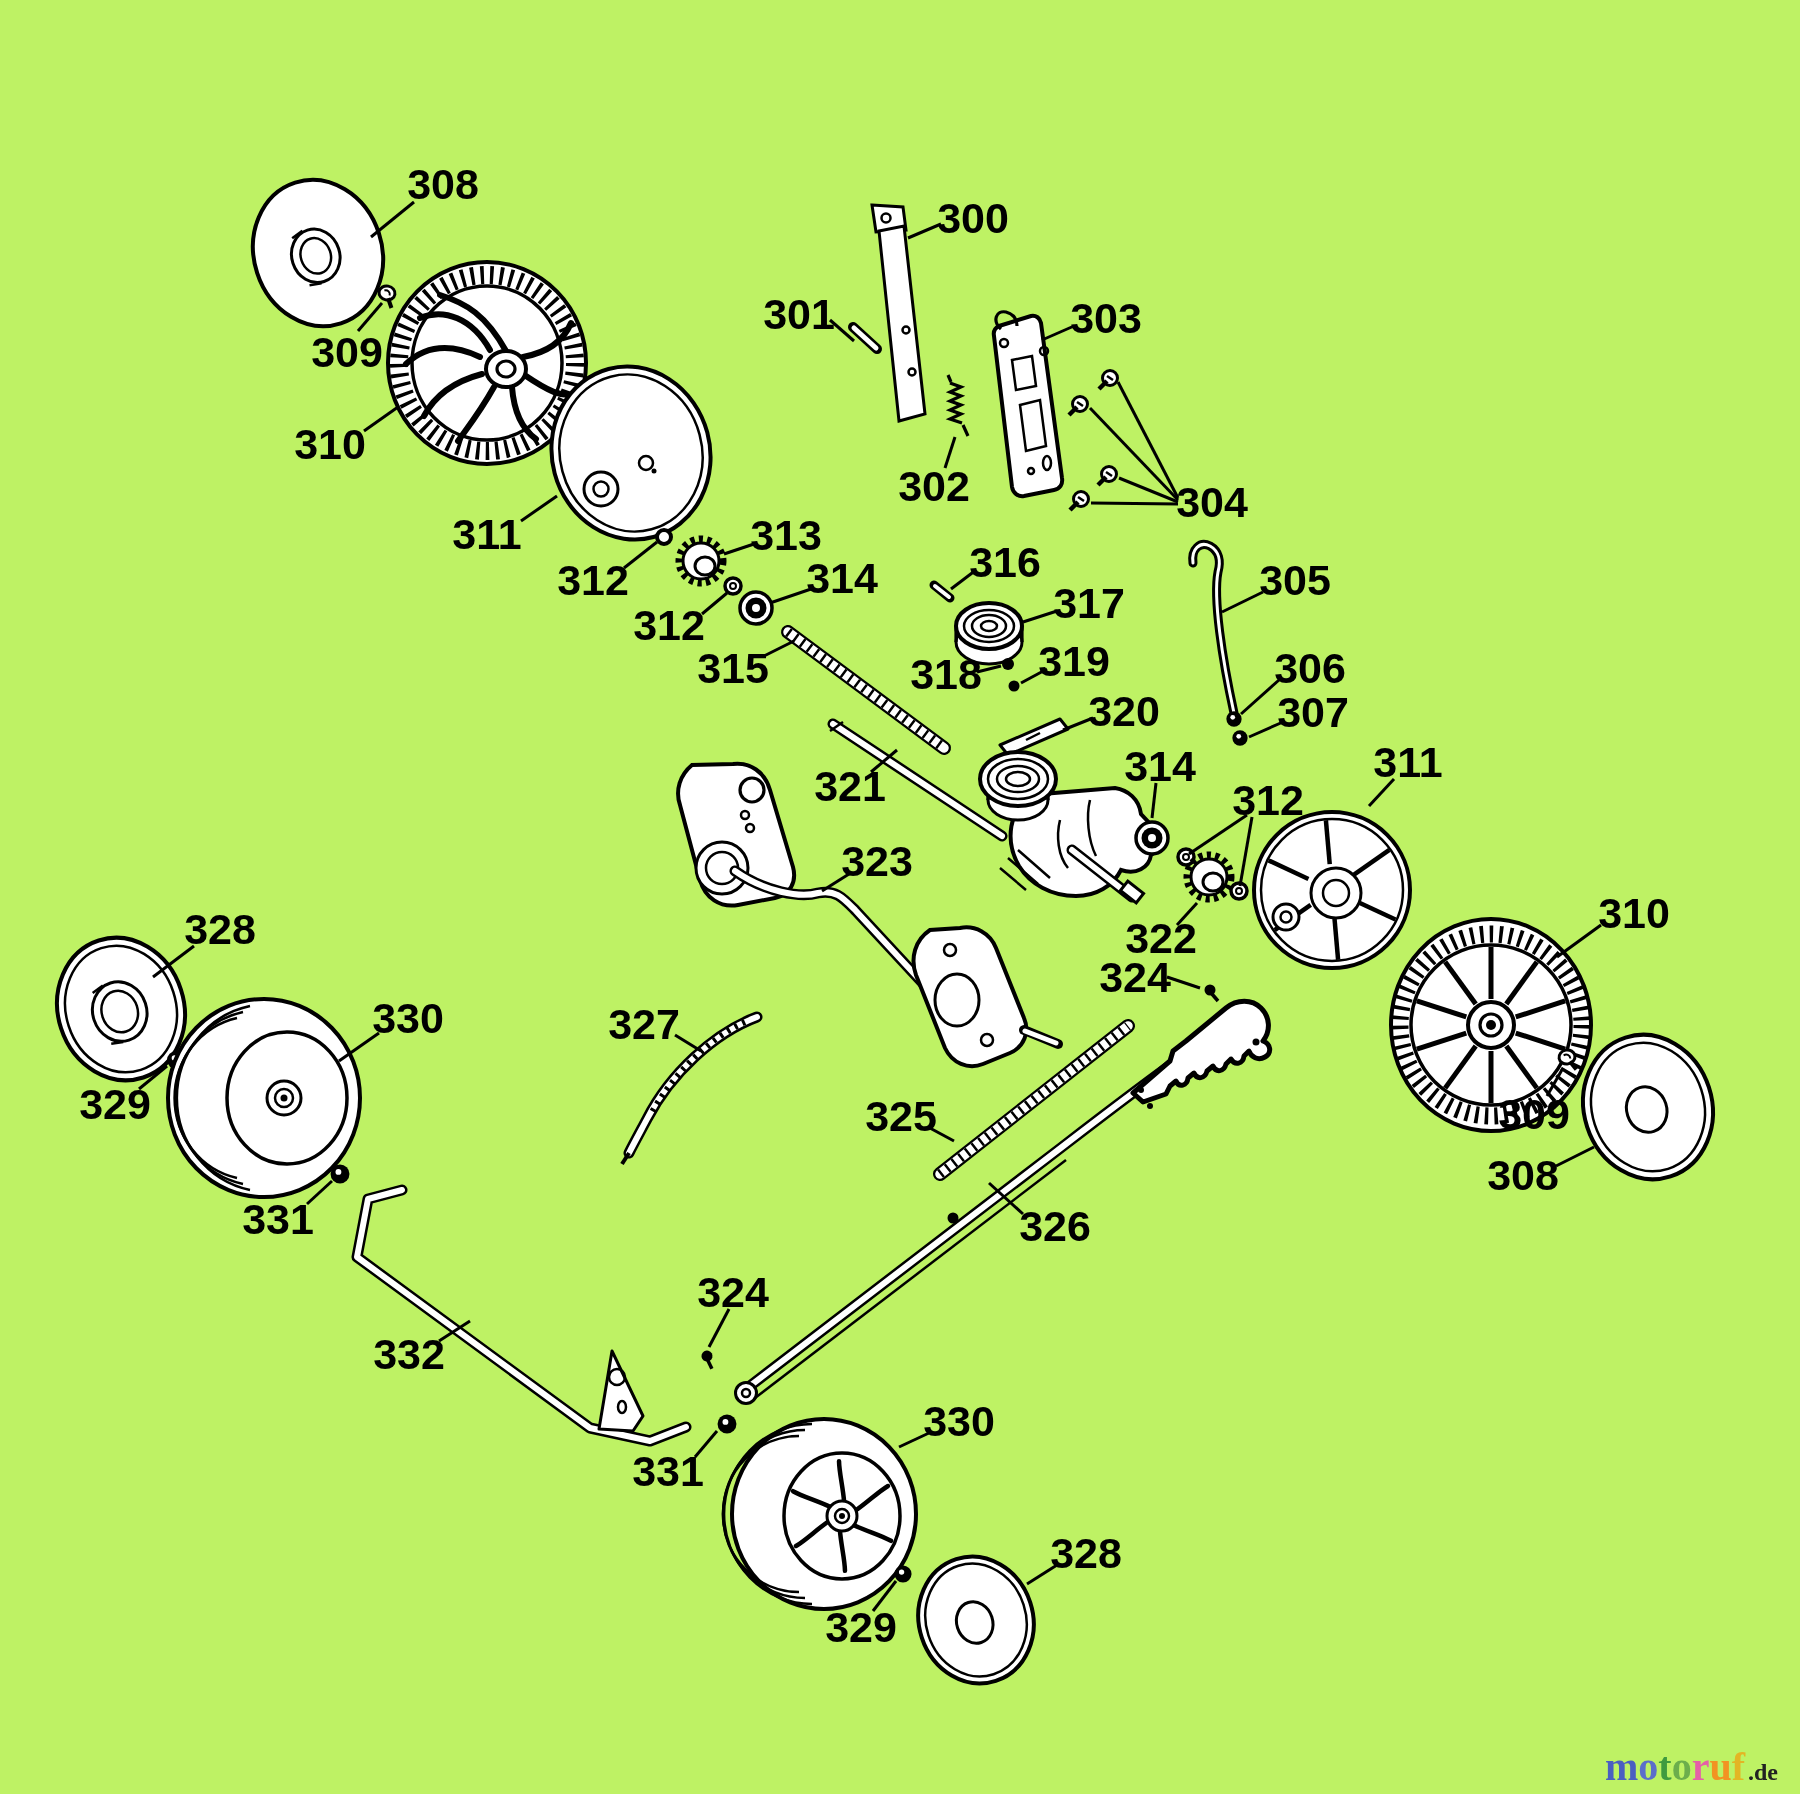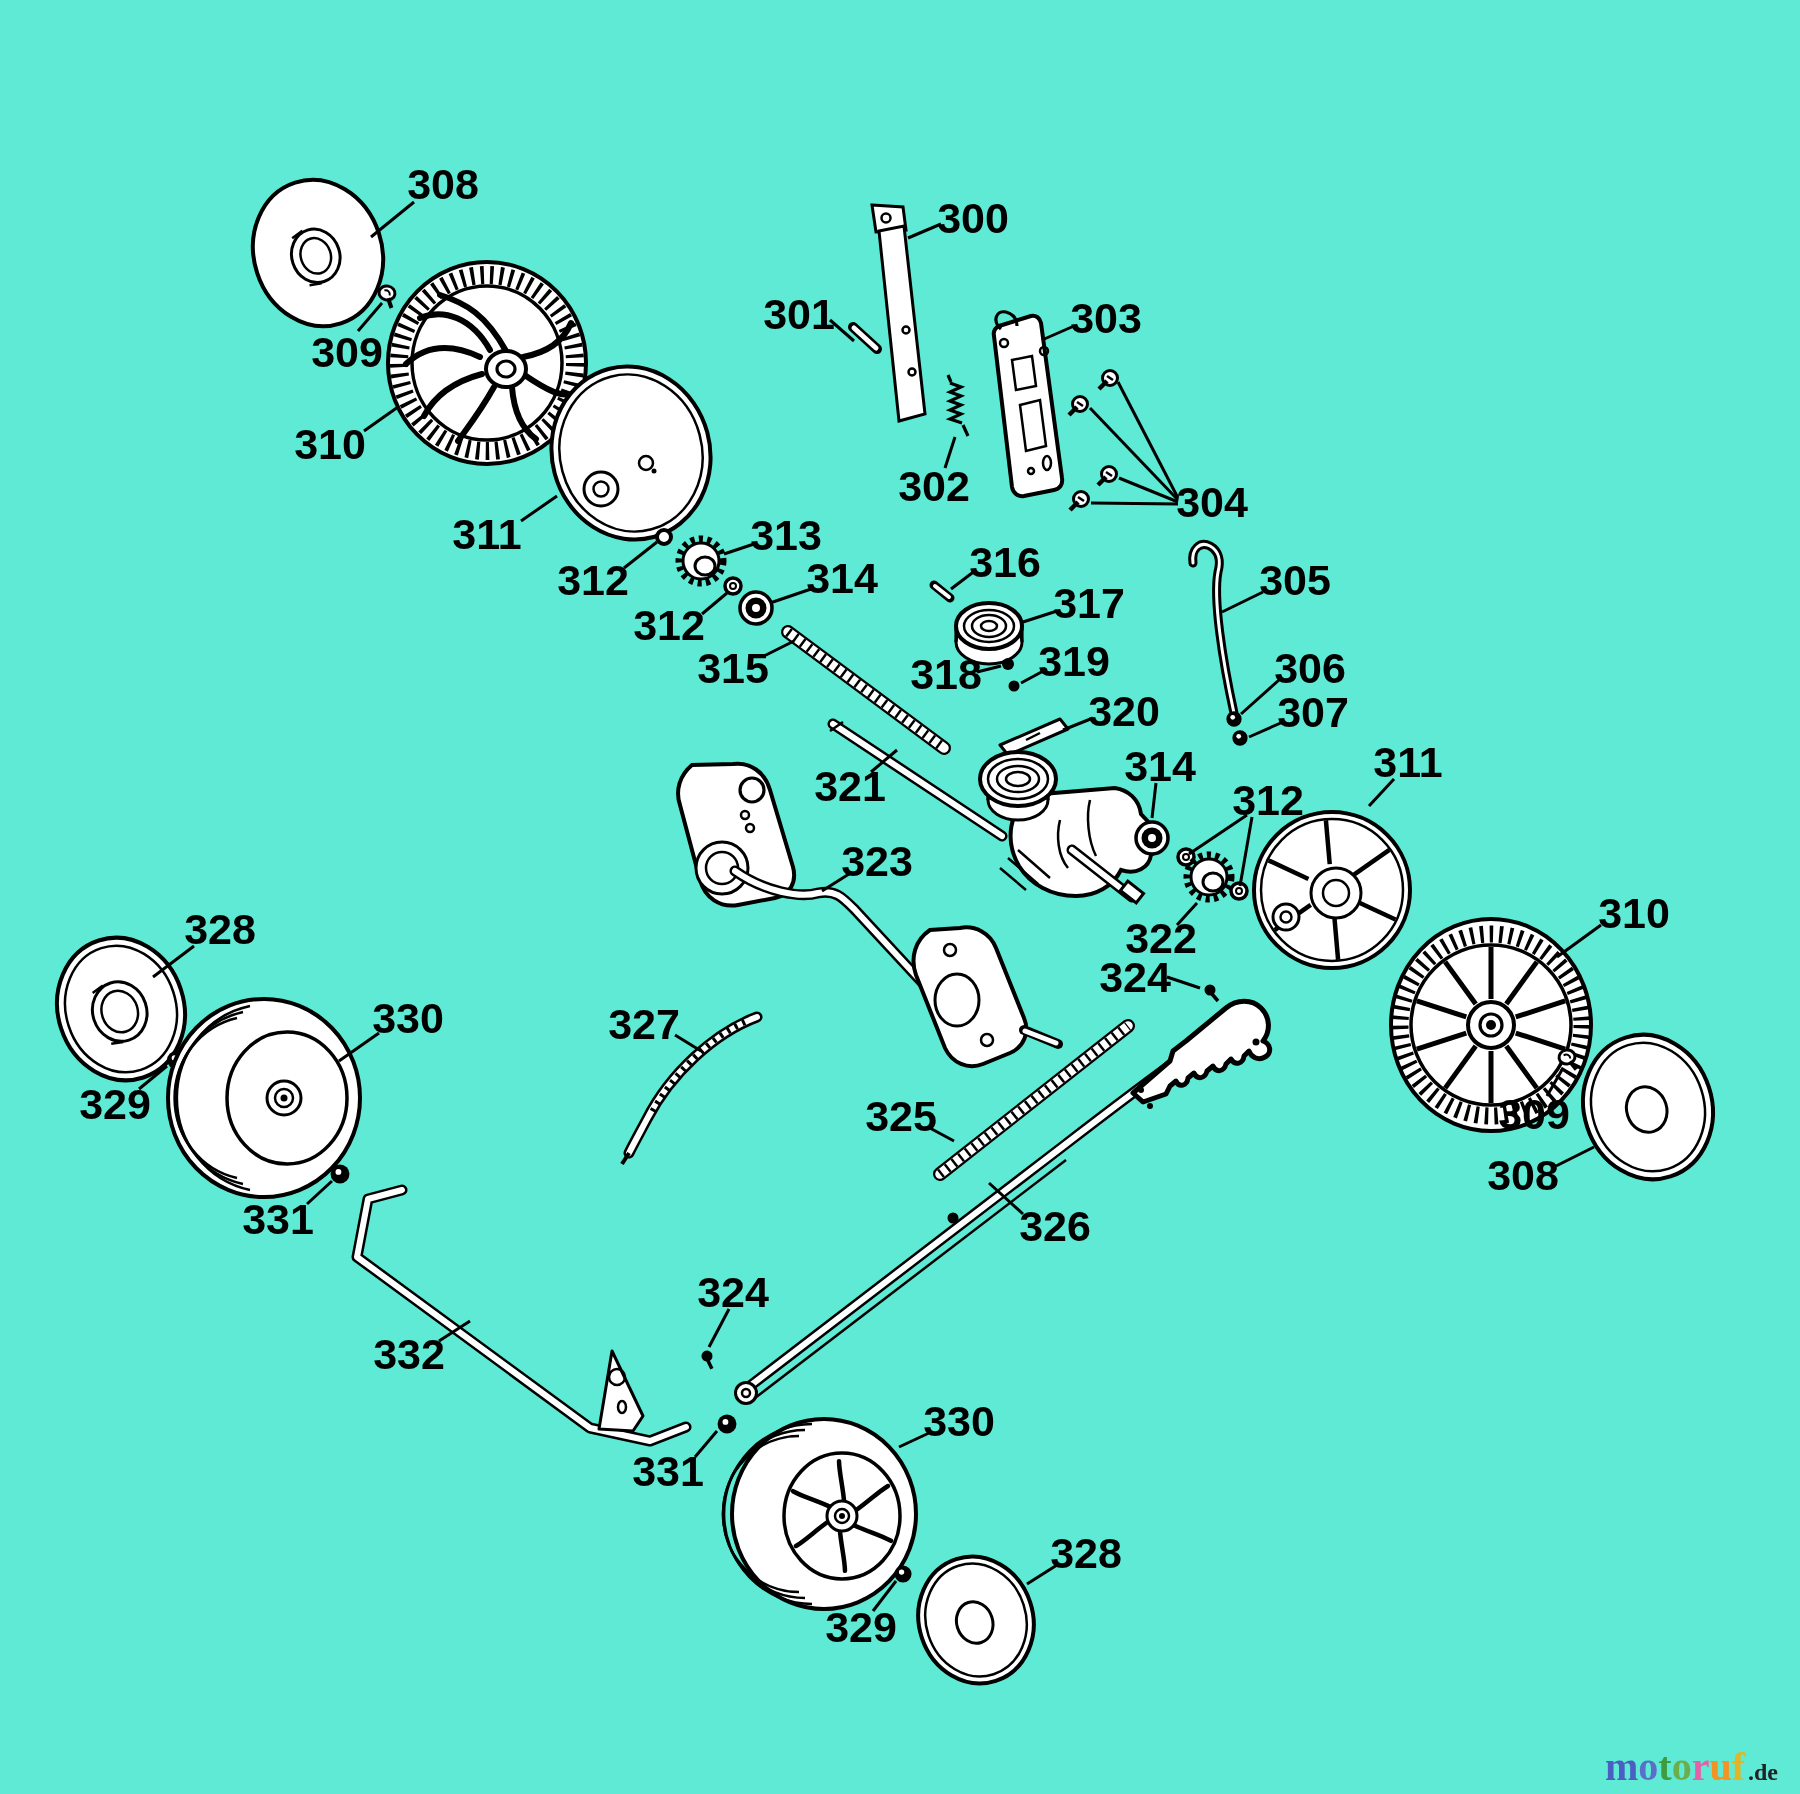--- a/index.html
+++ b/index.html
@@ -1,16 +1,16 @@
 <!DOCTYPE html>
 <html><head>
 <meta charset="utf-8">
 <style>
   html,body{margin:0;padding:0;background:#fff;}
-  .stage{position:relative;width:1800px;height:1794px;background:#5eead4;overflow:hidden;
+  .stage{position:relative;width:1800px;height:1794px;background:#bef264;overflow:hidden;
          font-family:"Liberation Sans",sans-serif;text-align:center;}
   svg text.lbl{font-family:"Liberation Sans",sans-serif;font-weight:bold;font-size:43px;fill:#000;}
   svg .ld{stroke:#000;stroke-width:3;fill:none;}
   svg .s2{stroke:#000;stroke-width:2.5;fill:none;}
   svg .s3{stroke:#000;stroke-width:3.2;fill:none;}
   svg .s4{stroke:#000;stroke-width:4;fill:none;}
   svg .fw{fill:#fff;stroke:#000;stroke-width:4;}
   svg .fw3{fill:#fff;stroke:#000;stroke-width:3;}
   svg .rodA{stroke:#000;stroke-width:11;fill:none;stroke-linecap:round;stroke-linejoin:round;}
   svg .rodB{stroke:#fff;stroke-width:6;fill:none;stroke-linecap:round;stroke-linejoin:round;}

